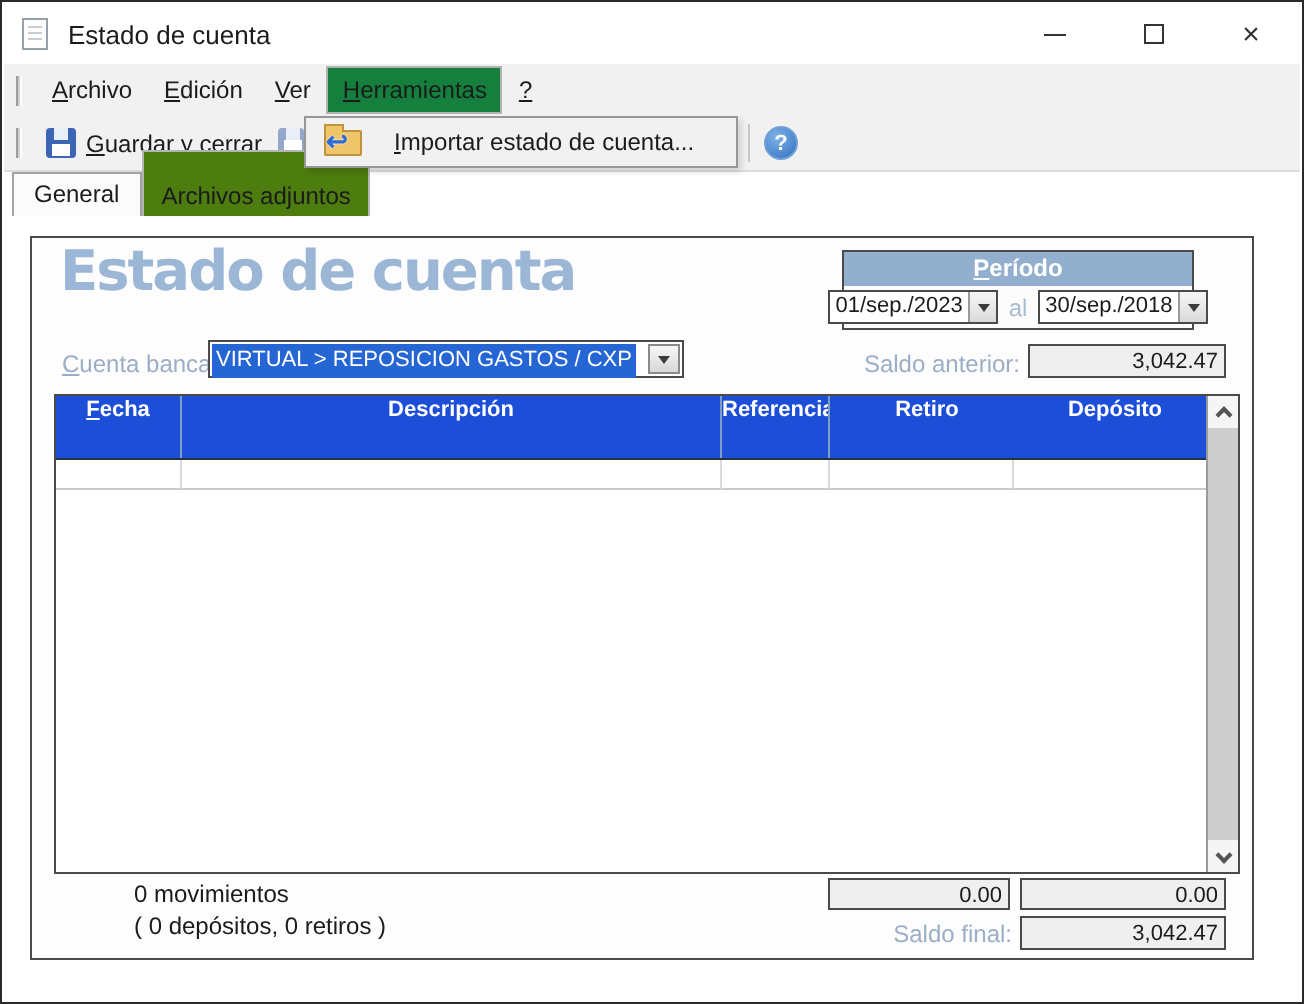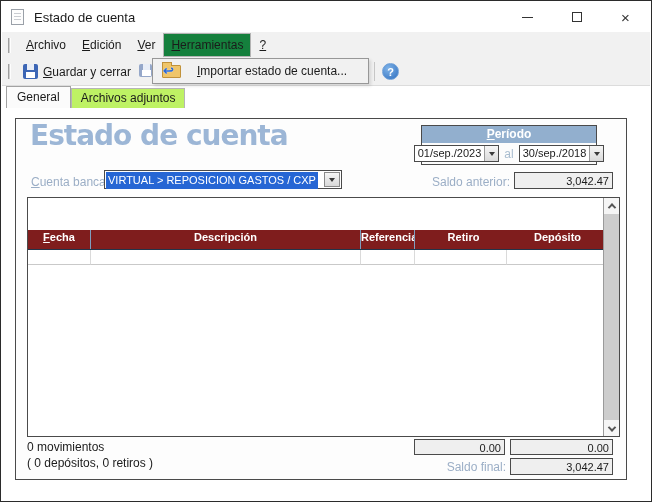--- a/index.html
+++ b/index.html
@@ -49,21 +49,21 @@
 
   .tb-sep { position:absolute; left:372px; top:4px; bottom:4px; width:1px; background:#c6c6c6; }
   .help-icon { position:absolute; left:380px; top:5px; width:17px; height:17px; border-radius:50%;
     background:radial-gradient(circle at 35% 30%, #7fb3e8, #2f6fbf); border:1px solid #6fa0d8;
     color:#fff; font-weight:bold; font-size:11px; display:flex; align-items:center; justify-content:center; }
 
   
   .tabbar { position:absolute; left:1px; right:1px; top:85px; height:22px; display:flex; align-items:flex-end; padding-left:4px; background:#fff; }
   .tab { font-size:12px; }
   .tab.active { background:#fbfbfb; border:1px solid #a2a2a2; border-bottom:none; padding:3px 10px 4px; z-index:2; }
-  .tab.inactive { background:#bef264; border:1px solid #b5b5b5; border-bottom:none; padding:2px 9px 3px; }
+  .tab.inactive { background:#4d7c0f; border:1px solid #b5b5b5; border-bottom:none; padding:15px 9px 3px; }
 
   
   .panel { position:absolute; left:14px; top:117px; width:612px; height:362px; border:1px solid #4a4a4a; background:#fdfdfd; }
   .page-title { position:absolute; left:14px; top:0px; font-family:"DejaVu Sans", sans-serif; font-size:28px; font-weight:bold; color:#9cb6d6; letter-spacing:-1px; }
 
   .period-box { position:absolute; left:405px; top:6px; width:176px; height:40px; border:1px solid #4a4a4a; background:#fcfcfc; }
   .period-head { height:17px; background:#92afce; color:#fff; font-weight:bold; font-size:12px; text-align:center; line-height:16px; }
   .period-body { height:21px; display:flex; align-items:center; justify-content:center; gap:5px; }
   .date-combo { display:flex; align-items:center; border:1px solid #4a4a4a; background:#fff; height:17px; }
   .date-text { font-size:11px; padding:0 3px; line-height:15px; }
@@ -73,34 +73,34 @@
 
   .field-label { color:#9baec6; font-size:12px; }
   .acct-combo { position:absolute; left:88px; top:51px; width:238px; height:19px; border:1px solid #4a4a4a; background:#fff; }
   .acct-value { position:absolute; left:1px; top:1px; font-size:11px; line-height:15px; background:#2666d4; color:#fff; padding:1px 2px; white-space:nowrap; }
   .acct-btn { position:absolute; right:1px; top:1px; width:16px; height:15px; border:1px solid #8a8a8a; background:linear-gradient(#f6f6f6,#d8d8d8); display:flex; align-items:center; justify-content:center; }
 
   .ro-field { background:#efefef; border:1px solid #4a4a4a; font-size:11px; text-align:right; padding:1px 3px 0 0; line-height:14px; }
 
   
   .grid { position:absolute; left:11px; top:78px; width:593px; height:240px; border:1px solid #4a4a4a; background:#fff; }
-  .grid-head { display:flex; height:20px; background:#7f1d1d; border-bottom:1px solid #22344a; width:576px;margin-top:32px; }
+  .grid-head { display:flex; height:32px; background:#1d4ed8; border-bottom:1px solid #22344a; width:576px; }
   .gh-cell { color:#fff; font-weight:bold; font-size:11px; text-align:center; line-height:15px; border-right:1px solid #7e9ebf; overflow:hidden; white-space:nowrap; }
   .grid-row { display:flex; height:15px; width:576px; }
   .gr-cell { border-right:1px solid #dadada; border-bottom:1px solid #c9c9c9; }
   .c0{width:63px;} .c1{width:270px;} .c2{width:54px;} .c3{width:92px;} .c4{width:97px; border-right:none;}
   .scrollbar { position:absolute; right:0; top:0; bottom:0; width:16px; border-left:1px solid #9a9a9a; background:#f5f5f5; }
   .sb-btn { position:absolute; left:0; right:0; height:15px; background:#f5f5f5; display:flex; align-items:center; justify-content:center; }
   .sb-up { top:0; } .sb-down { bottom:0; }
   .sb-thumb { position:absolute; left:0; right:0; top:16px; bottom:16px; background:#cdcdcd; }
   .chev { width:6px; height:6px; border-top:2px solid #555; border-left:2px solid #555; }
   .chev.up { transform:rotate(45deg) translate(1px,1px); }
   .chev.down { transform:rotate(225deg) translate(1px,1px); }
 
-  .sum-text { font-size:12px; color:#1b1b1b; }
+  .sum-text { font-size:12px; color:#1b1b1b;margin-left:40px; }
 </style>
 </head>
 <body>
 
 <div class="win">
 
   <div class="titlebar">
     <span class="doc-icon"></span>
     <span class="title-text">Estado de cuenta</span>
     <div class="winbtns">

